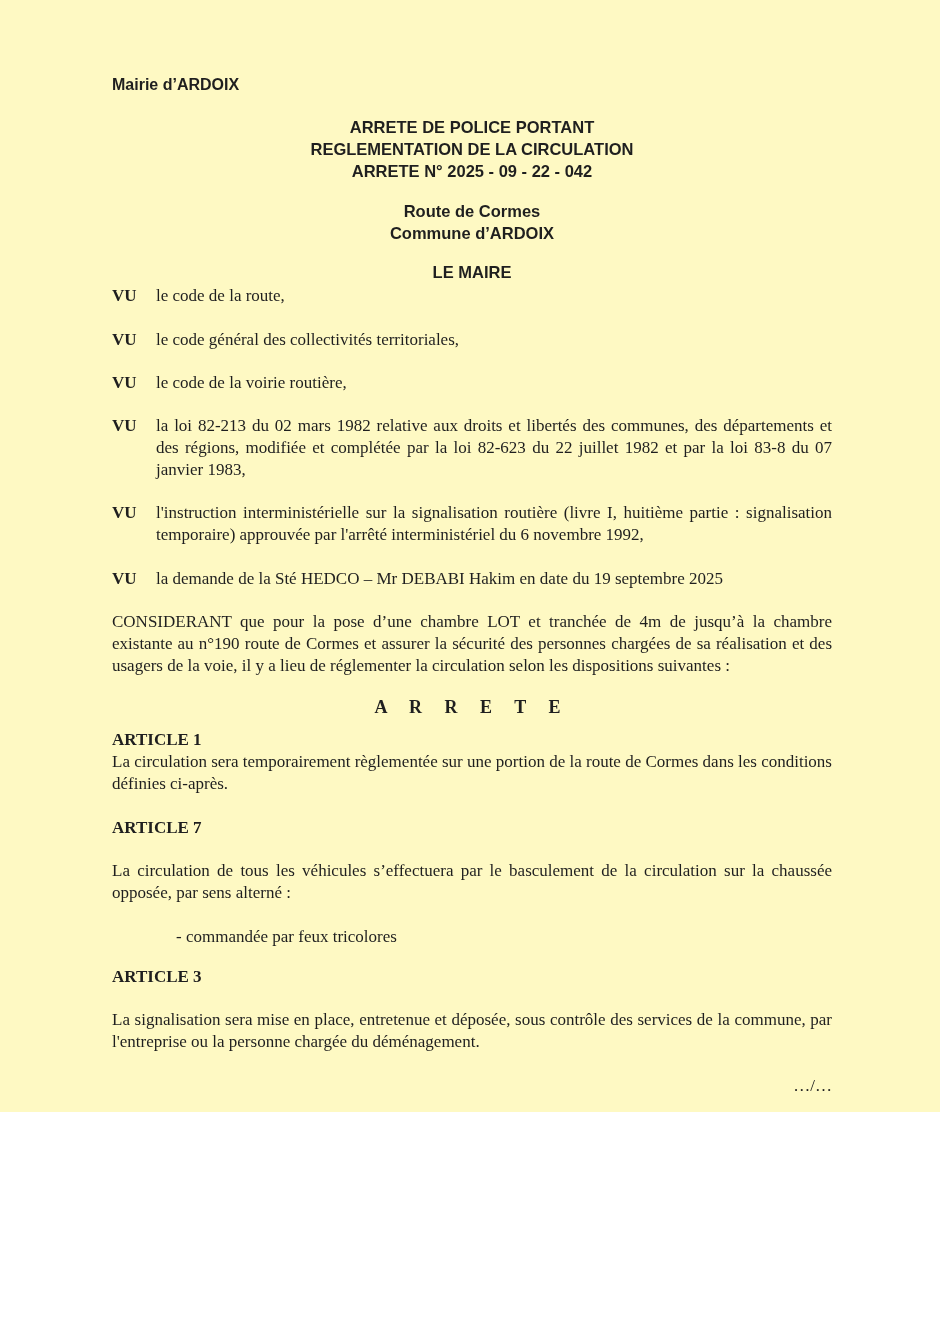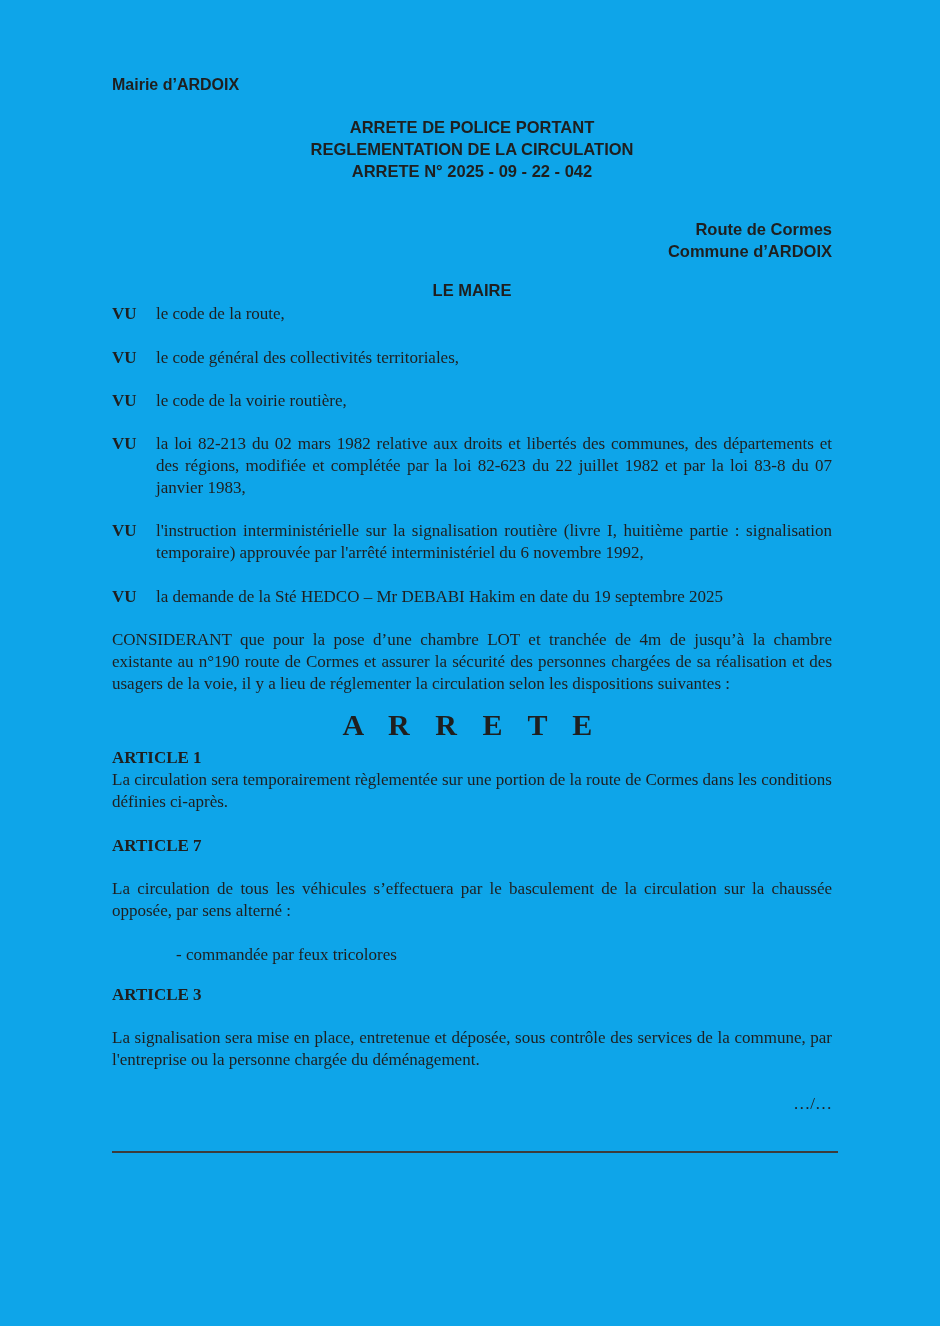--- a/index.html
+++ b/index.html
@@ -1,21 +1,21 @@
 <!DOCTYPE html>
 <html lang="fr"><head>
 <meta charset="utf-8">
 <style>
   * { margin:0; padding:0; box-sizing:border-box; }
   html, body { background:#ffffff; }
   body { width:940px; }
   .page {
     position:relative;
-    width:940px; height:1326px;
-    background:#0ea5e9;
+    width:940px; height:1112px;
+    background:#fef9c3;
     color:#1f1f1f;
     padding:76px 108px 0 112px;
     font-family:"Liberation Serif", serif;
     font-size:17px;
     line-height:22px;
   }
   
   .sender {
     font-family:"Liberation Sans", sans-serif;
     font-weight:bold;
@@ -23,21 +23,21 @@
     line-height:18px;
     text-align:left;
   }
   .title-block { margin-top:22px; text-align:center; }
   .title-block .t-line {
     font-family:"Liberation Sans", sans-serif;
     font-weight:bold;
     font-size:16.5px;
     line-height:22px;
   }
-  .subtitle-block { margin-top:36px; text-align:right; }
+  .subtitle-block { margin-top:18px; text-align:center; }
   .subtitle-block .t-line {
     font-family:"Liberation Sans", sans-serif;
     font-weight:bold;
     font-size:16.5px;
     line-height:22px;
   }
   .authority {
     margin-top:17px;
     text-align:center;
     font-family:"Liberation Sans", sans-serif;
@@ -54,21 +54,21 @@
   .vu-3 { margin-top:21px; }
   .vu-4 { margin-top:21px; }
   .vu-5 { margin-top:21px; }
   .vu-6 { margin-top:22px; }
   .considerant { margin-top:21px; text-align:justify; }
   
   .decree-heading {
     margin-top:14px;
     text-align:center;
     font-weight:bold;
-    font-size:30px;
+    font-size:18px;
     line-height:32px;
     letter-spacing:9px;
   }
   .article-heading { font-weight:bold; font-size:17px; line-height:22px; }
   .ah-1 { margin-top:6px; }
   .ah-2 { margin-top:22px; }
   .ah-3 { margin-top:18px; }
   .para { text-align:justify; }
   .p-a1-1 { }
   .p-a1-2 { margin-top:22px; }

